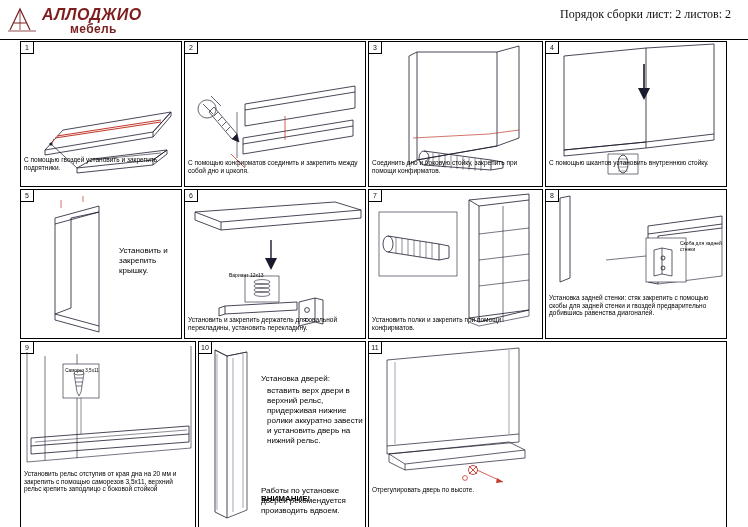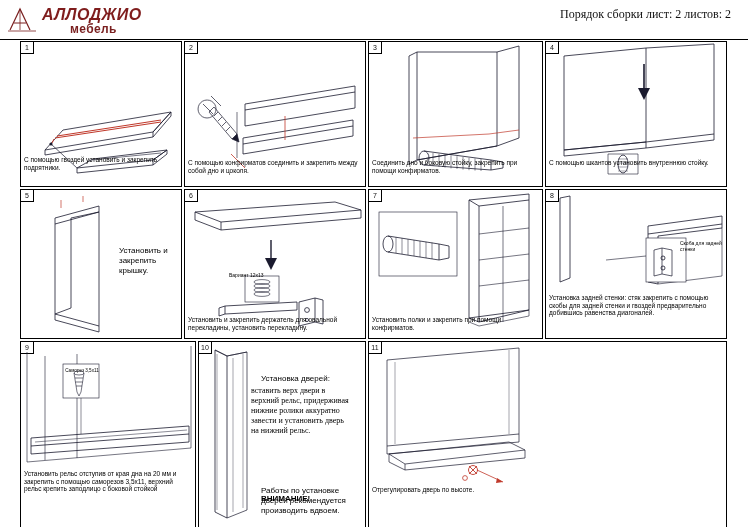--- a/index.html
+++ b/index.html
@@ -307,21 +307,21 @@
           <path d="M16 8 L16 170 L28 176 L28 14 Z"></path>
           <path d="M28 14 L48 10 L48 168 L28 176" stroke-width="0.7"></path>
           <path d="M18 12 L18 168" stroke-width="0.4"></path>
           <path d="M34 16 L34 170" stroke-width="0.4"></path>
           <path d="M44 12 L44 166" stroke-width="0.4"></path>
           <path d="M16 8 L28 14 L48 10" stroke-width="0.6"></path>
         </g>
       </svg>
     </div>
     <div class="cap big" style="top:32px;left:62px;width:100px;">Установка дверей:</div>
-    <div class="cap big" style="top:44px;left:52px;width:100px;font-family:Liberation Serif, serif;">вставить верх двери в верхний рельс, придерживая нижние ролики аккуратно завести и установить дверь на нижний рельс.</div>
+    <div class="cap big" style="top:44px;left:68px;width:100px;">вставить верх двери в верхний рельс, придерживая нижние ролики аккуратно завести и установить дверь на нижний рельс.</div>
     <div class="cap big" style="top:112px;left:62px;width:100px;font-weight:bold;margin-top:40px;">ВНИМАНИЕ!</div>
     <div class="cap big" style="top:124px;left:62px;width:100px;margin-top:20px;">Работы по установке дверей рекомендуется производить вдвоем.</div>
   </div>
 
   <div class="cell r3" style="left:368px;width:359px;">
     <div class="num">11</div>
     <div class="art">
       <svg width="359" height="182" viewBox="0 0 359 182">
         <g fill="none" stroke="#1a1a2e" stroke-width="0.8">
 

